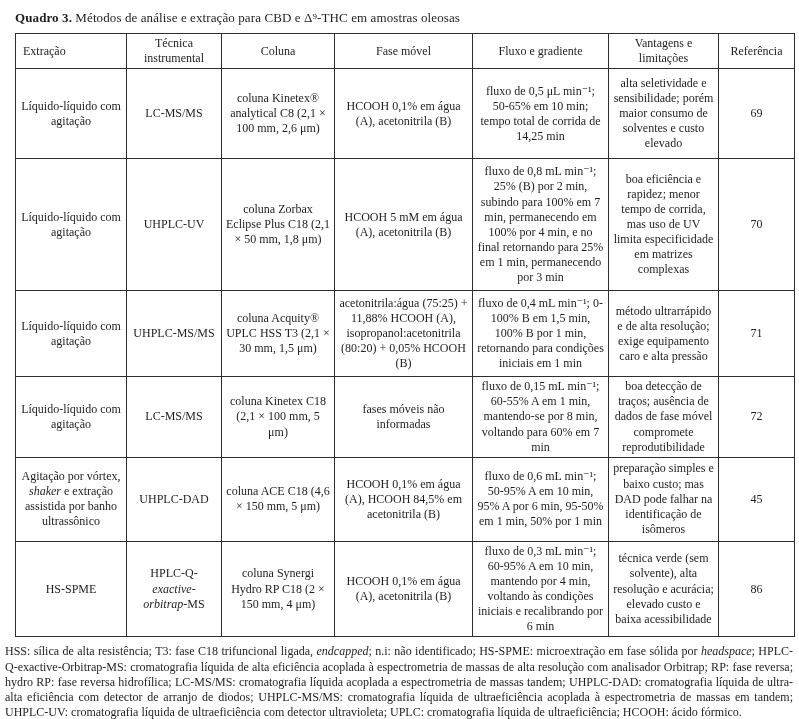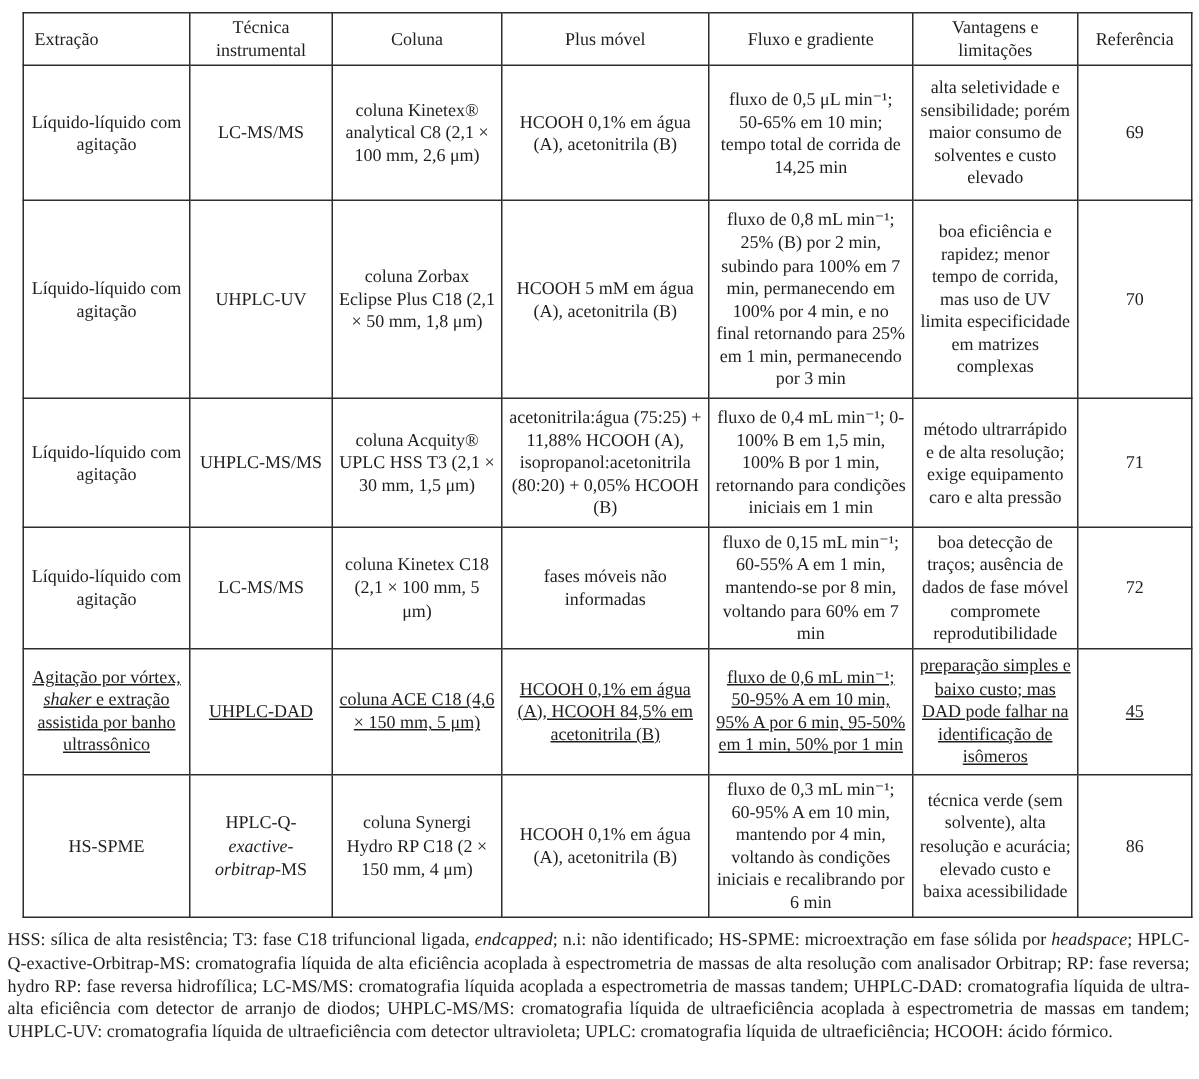--- a/index.html
+++ b/index.html
@@ -43,54 +43,55 @@
     vertical-align: middle;
     overflow: hidden;
     word-wrap: break-word;
   }
   td.left { text-align: left; padding-left: 7px; }
   tr.h-head { height: 34px; margin-top: 44px; }
   tr.r0 { height: 90px; }
   tr.r1 { height: 132px; }
   tr.r2 { height: 86px; }
   tr.r3 { height: 74px; }
-  tr.r4 { height: 84px; text-decoration: underline; }
+  tr.r4 { height: 84px; }
   tr.r5 { height: 88px; }
 
   .footnote {
     margin: 7px 3px 0 2px;
     font-size: 12px;
     line-height: 1.27;
     text-align: justify;
     letter-spacing: 0px;
   }
   i { font-style: italic; }
 </style>
 </head>
 <body>
 
 <div class="page">
 
+  <div class="title"><b>Quadro 3.</b><span> Métodos de análise e extração para CBD e Δ⁹-THC em amostras oleosas</span></div>
 
   <table class="methods">
     <colgroup>
       <col style="width:111px">
       <col style="width:95px">
       <col style="width:113px">
       <col style="width:138px">
       <col style="width:136px">
       <col style="width:110px">
       <col style="width:76px">
     </colgroup>
     <thead>
       <tr class="h-head">
         <th style="text-align:left; padding-left:7px;">Extração</th>
         <th>Técnica instrumental</th>
         <th>Coluna</th>
-        <th>Plus móvel</th>
+        <th>Fase móvel</th>
         <th>Fluxo e gradiente</th>
         <th>Vantagens e limitações</th>
         <th>Referência</th>
       </tr>
     </thead>
     <tbody>
       <tr class="r0">
         <td class="left">Líquido-líquido com agitação</td>
         <td>LC-MS/MS</td>
         <td>coluna Kinetex® analytical C8 (2,1 × 100 mm, 2,6 μm)</td>

